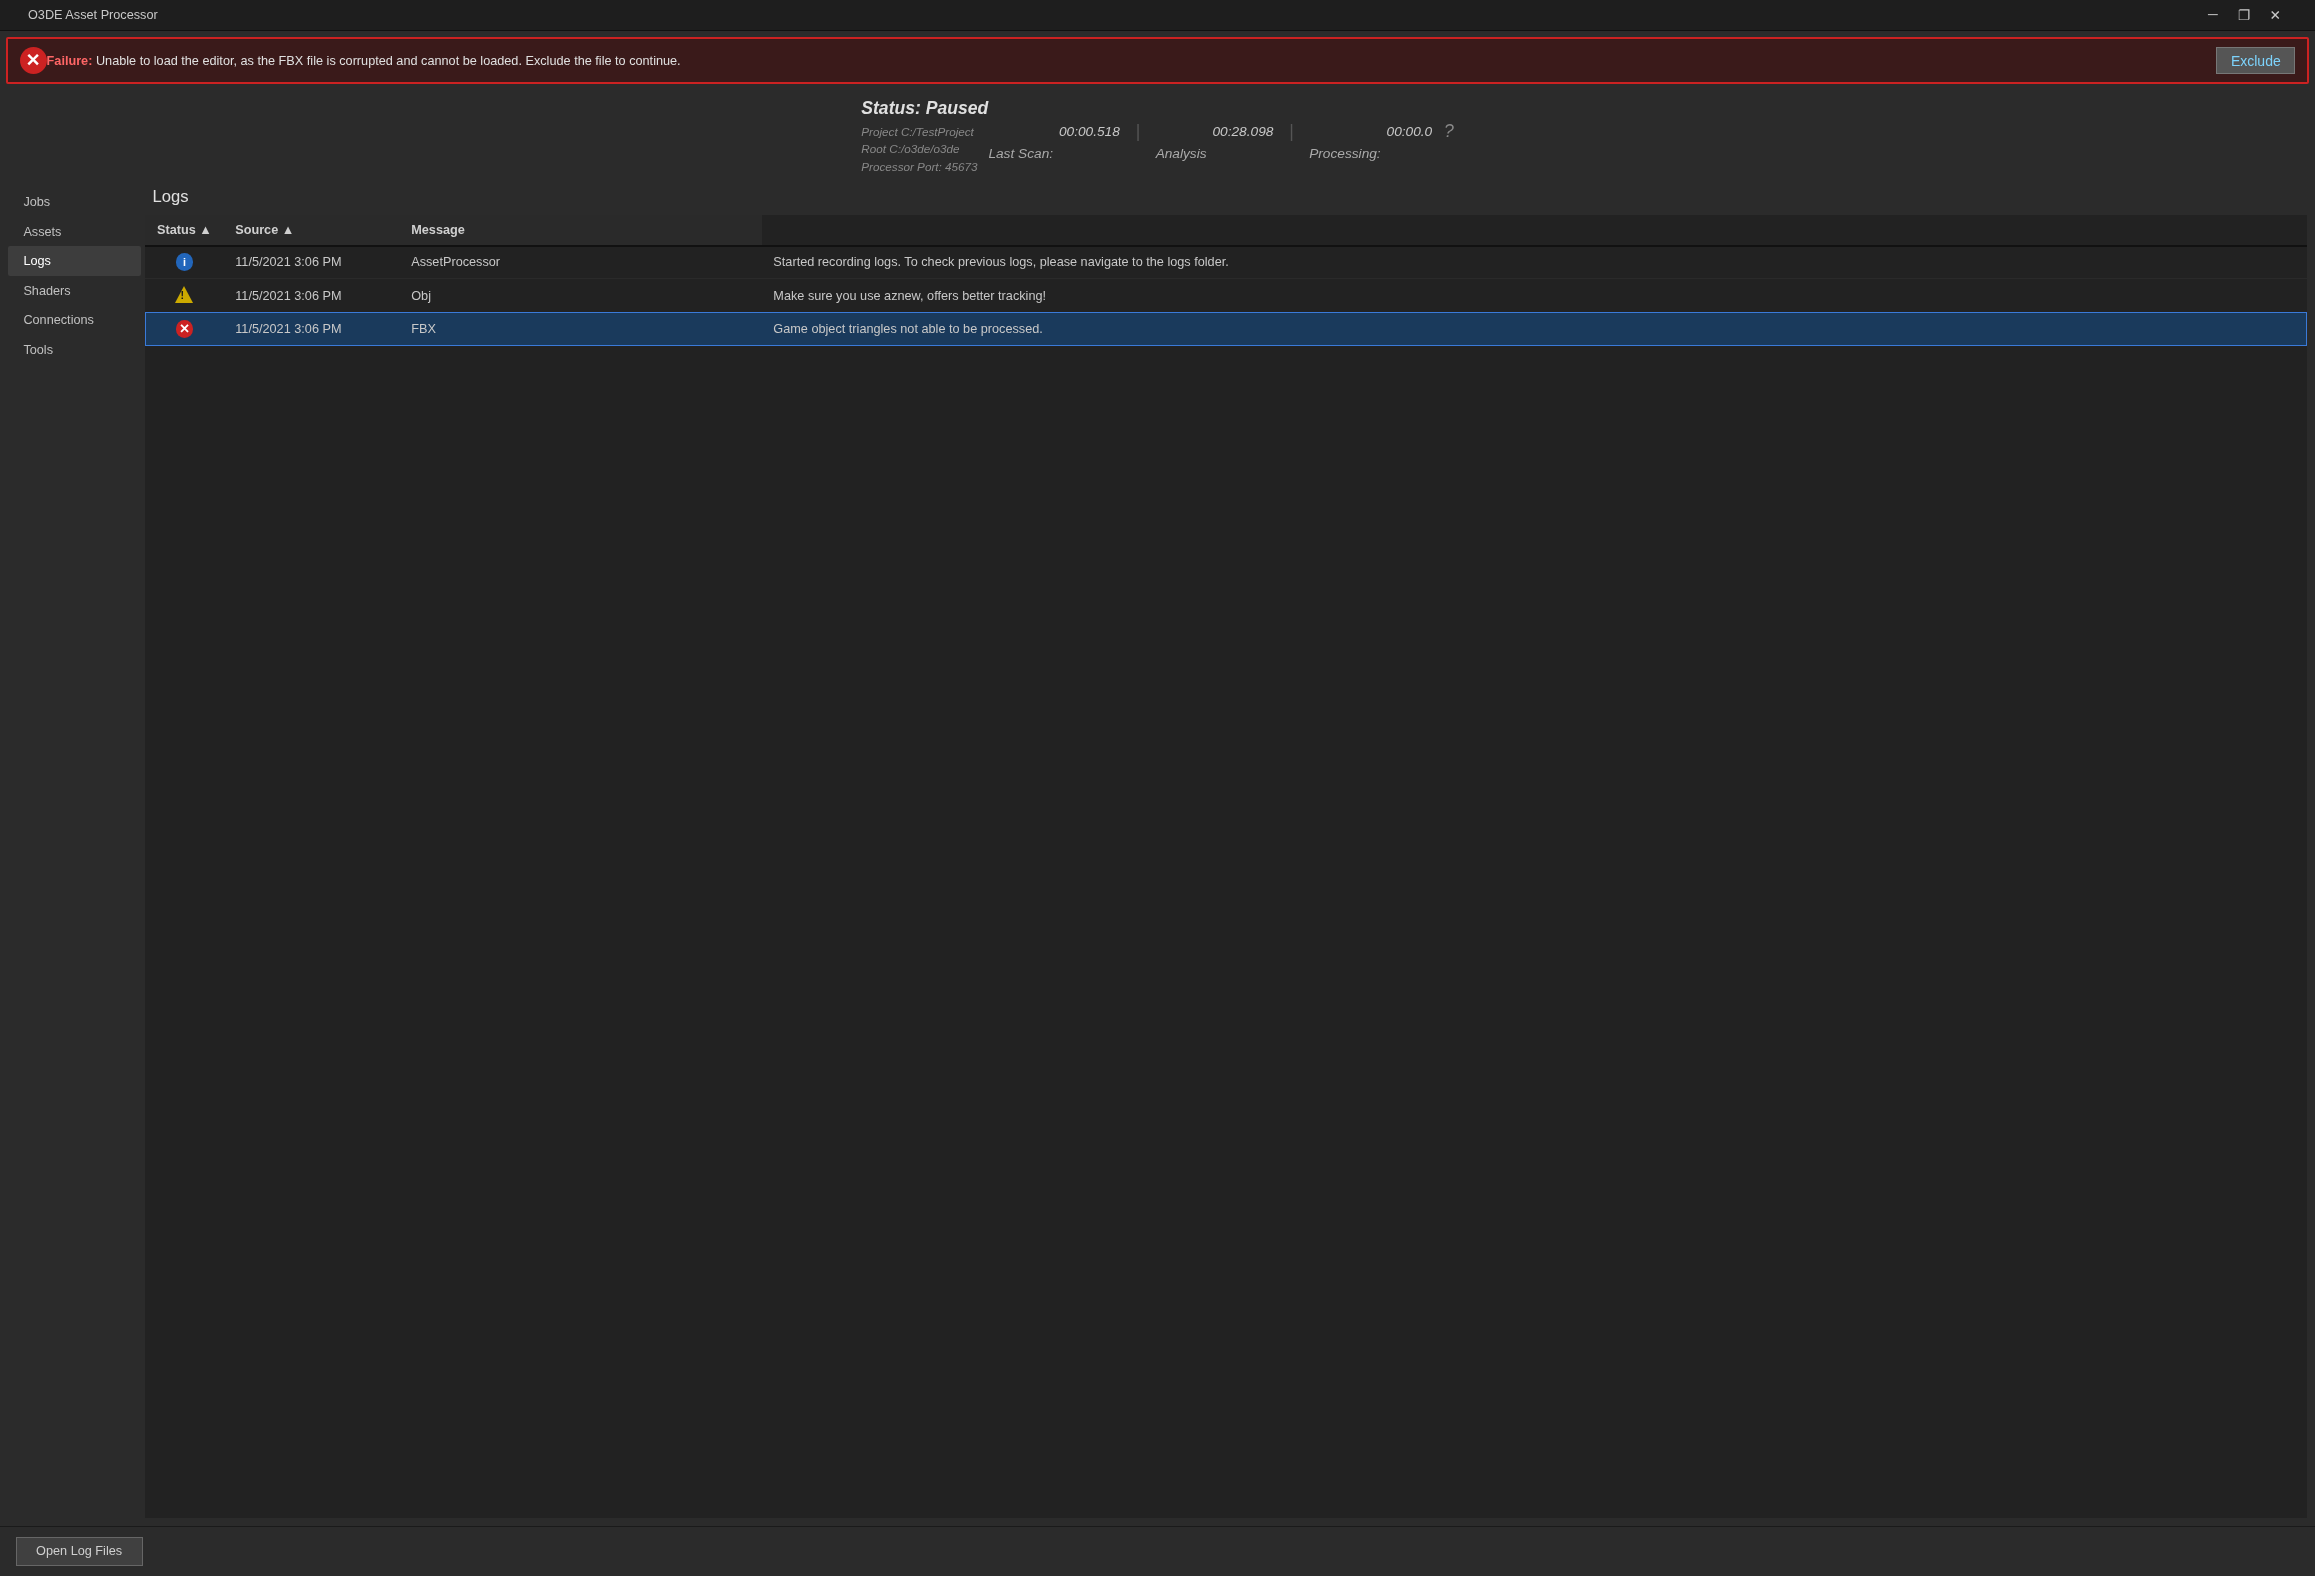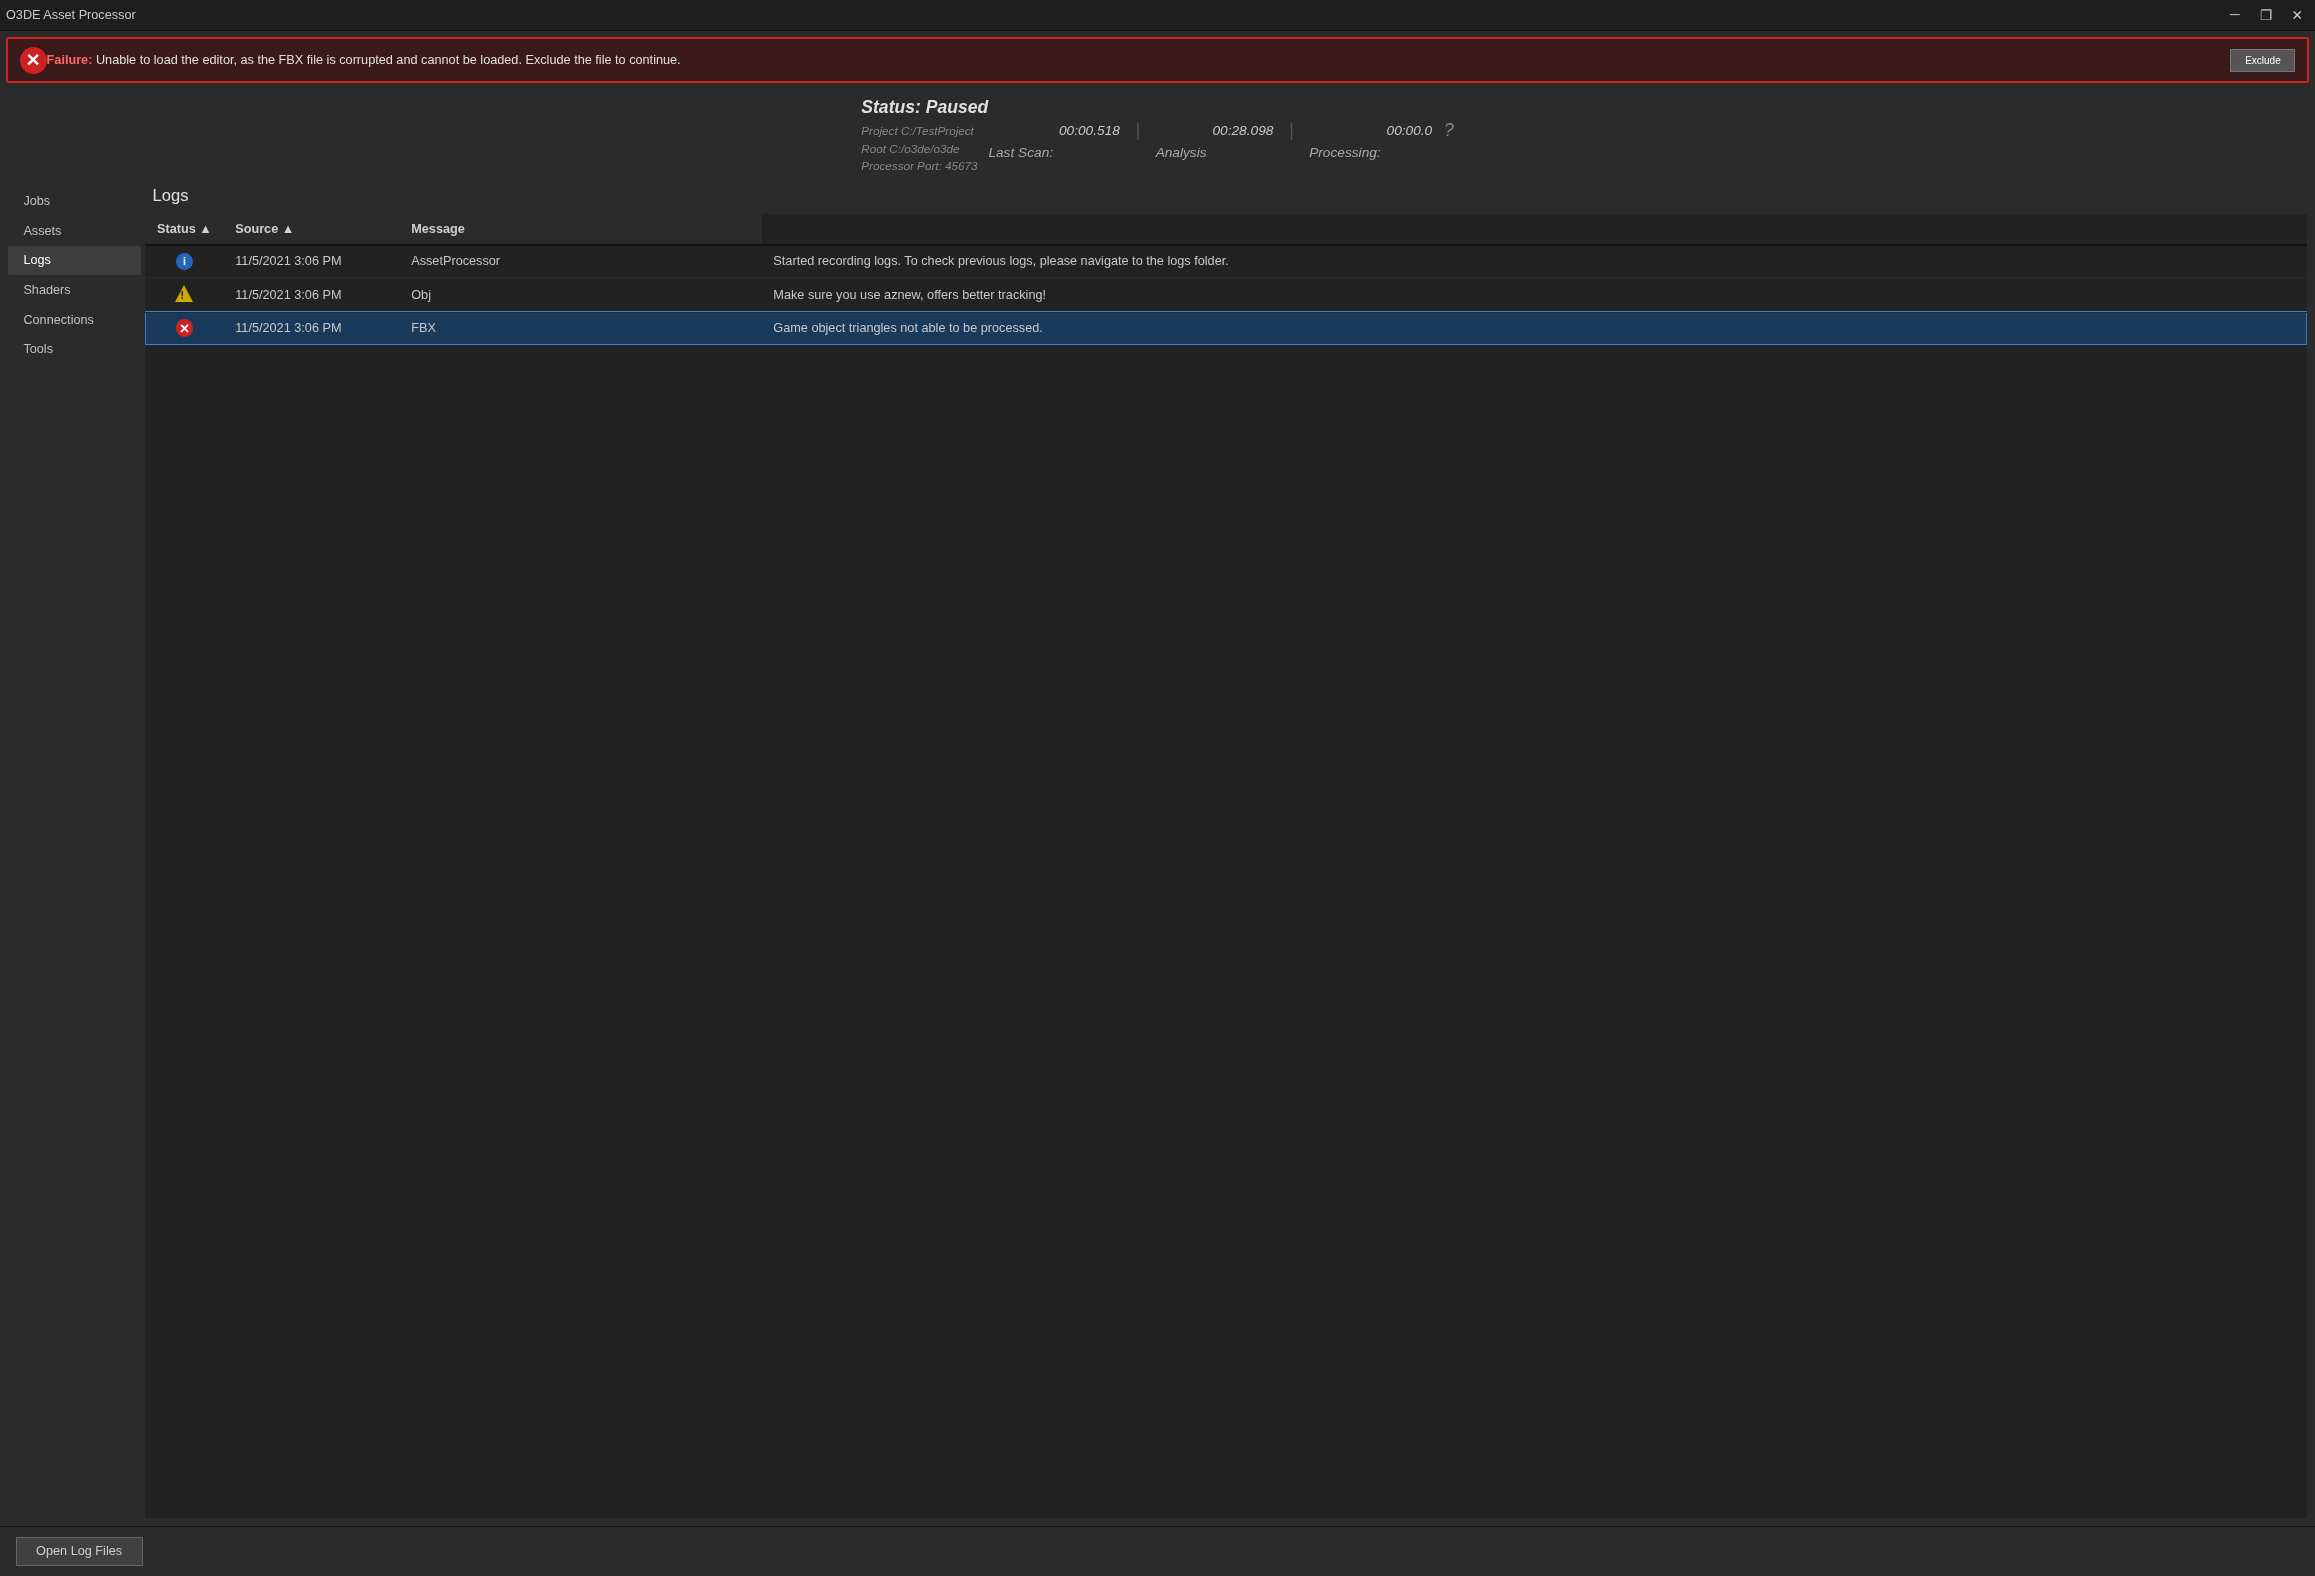--- a/index.html
+++ b/index.html
@@ -13,21 +13,21 @@
       overflow: hidden;
       display: flex;
       flex-direction: column;
     }
     
     .titlebar {
       background: #1e1e1e;
       display: flex;
       align-items: center;
       justify-content: space-between;
-      padding: 0 6px;
+      padding: 0 28px;
       height: 31px;
       flex-shrink: 0;
       border-bottom: 1px solid #111;
     }
     .titlebar-title {
       color: #c8c8c8;
       font-size: 12.7px;
     }
     .titlebar-controls {
       display: flex;
@@ -59,24 +59,24 @@
     }
     .error-text {
       flex: 1;
       color: #e0e0e0;
       font-size: 12.7px;
     }
     .error-text strong { color: #ff6666; }
     .exclude-btn {
       background: #555;
       border: 1px solid #777;
-      color: #ffffff;
+      color: #7dd3fc;
       padding: 4.9px 13.7px;
       cursor: pointer;
-      font-size: 10px;
+      font-size: 14px;
       margin-left: 11.7px;
       flex-shrink: 0;
     }
 
     
     .status-area {
       padding: 7.8px 15.6px 3.9px 15.6px;
       flex-shrink: 0;
     }
     .status-title {

